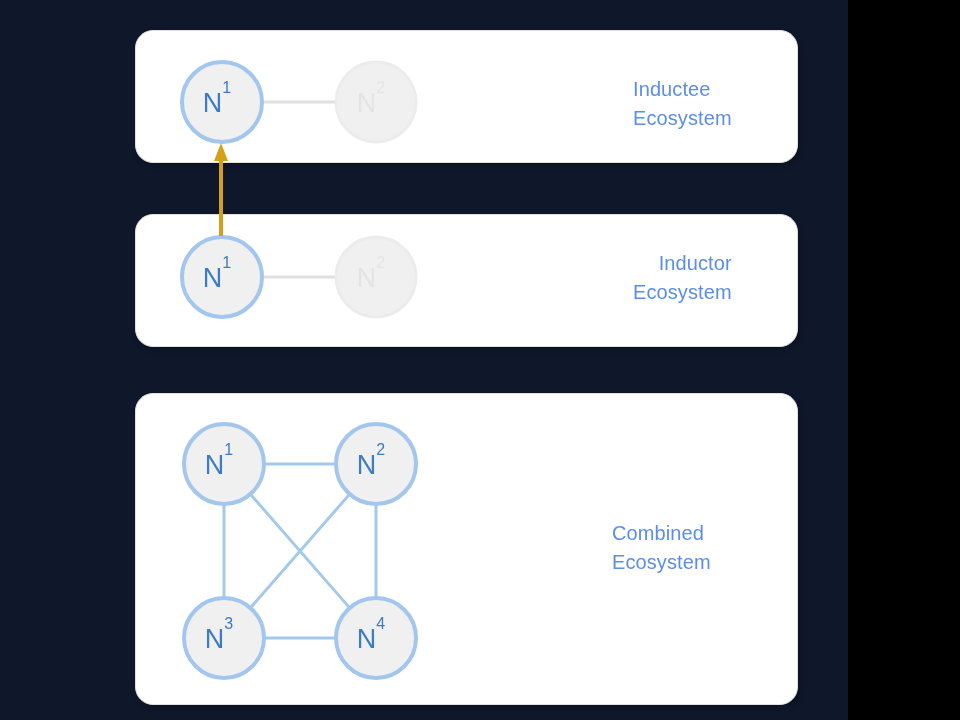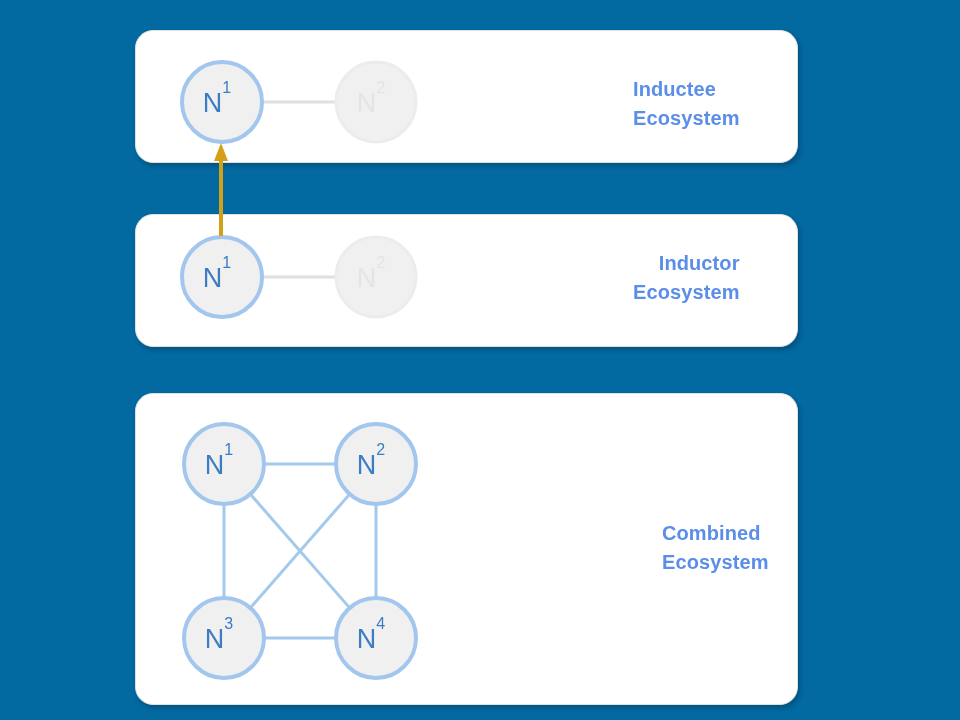--- a/index.html
+++ b/index.html
@@ -8,23 +8,23 @@
   html, body {
     width: 960px;
     height: 720px;
     background: #000000;
     font-family: "Liberation Sans", sans-serif;
     overflow: hidden;
   }
 
   #stage {
     position: relative;
-    width: 960px;
+    width: 848px;
     height: 720px;
-    background: #0369a1;
+    background: #0f172a;
   }
 
   
   .panel {
     position: absolute;
     background: #ffffff;
     border: 1px solid #e0e0e0;
     border-radius: 18px;
     box-shadow: 2px 3px 5px rgba(0,0,0,0.22);
   }
@@ -34,25 +34,24 @@
   #panel-combined { left: 135px; top: 393px; width: 663px; height: 312px; }
 
   
   .panel-label {
     position: absolute;
     font-size: 20px;
     line-height: 29px;
     color: #5a8ee8;
     white-space: pre-line;
     letter-spacing: 0.1px;
-    font-weight: bold;
   }
   #label-inductee { left: 497px; top: 44px;  }
   #label-inductor { left: 497px; top: 34px; text-align: right;  }
-  #label-combined { left: 526px; top: 125px; }
+  #label-combined { left: 476px; top: 125px; }
 
   
   .graph-svg {
     position: absolute;
     left: 0;
     top: 0;
     width: 100%;
     height: 100%;
     overflow: visible;
   }

